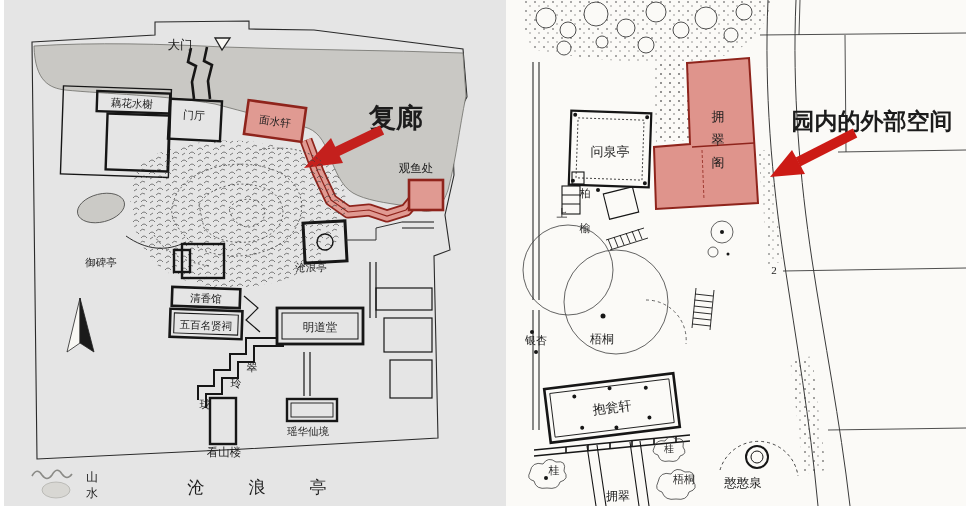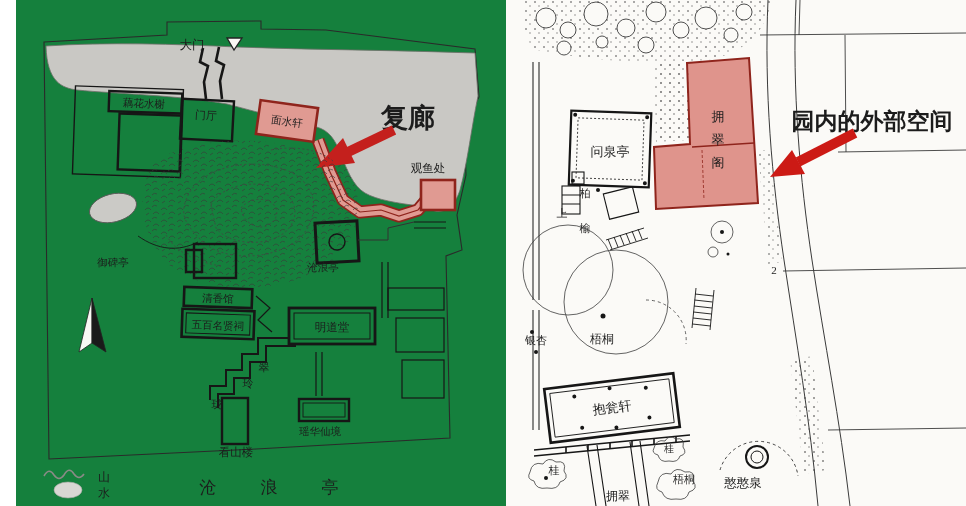--- a/index.html
+++ b/index.html
@@ -1,19 +1,19 @@
 <!DOCTYPE html>
 <html><head>
 <meta charset="utf-8">
 <style>
   html,body{margin:0;padding:0;background:#ffffff;}
   body{width:966px;height:506px;position:relative;overflow:hidden;
        font-family:"Liberation Serif", serif;}
   .panel{position:absolute;top:0;height:506px;}
-  #left-panel{left:16px;width:506px;background:#15803d;}
+  #left-panel{left:4px;width:506px;background:#e5e5e5;}
   #right-panel{left:506px;width:460px;background:#fbfaf7;}
   svg{display:block;}
   text{fill:#1c1c1c;font-family:"Liberation Serif", serif;}
   .redtxt{font-family:"Liberation Sans", sans-serif;font-weight:bold;}
 </style>
 </head>
 <body>
 
 <div class="panel" id="left-panel">
 <svg width="506" height="506" viewBox="0 0 506 506">

